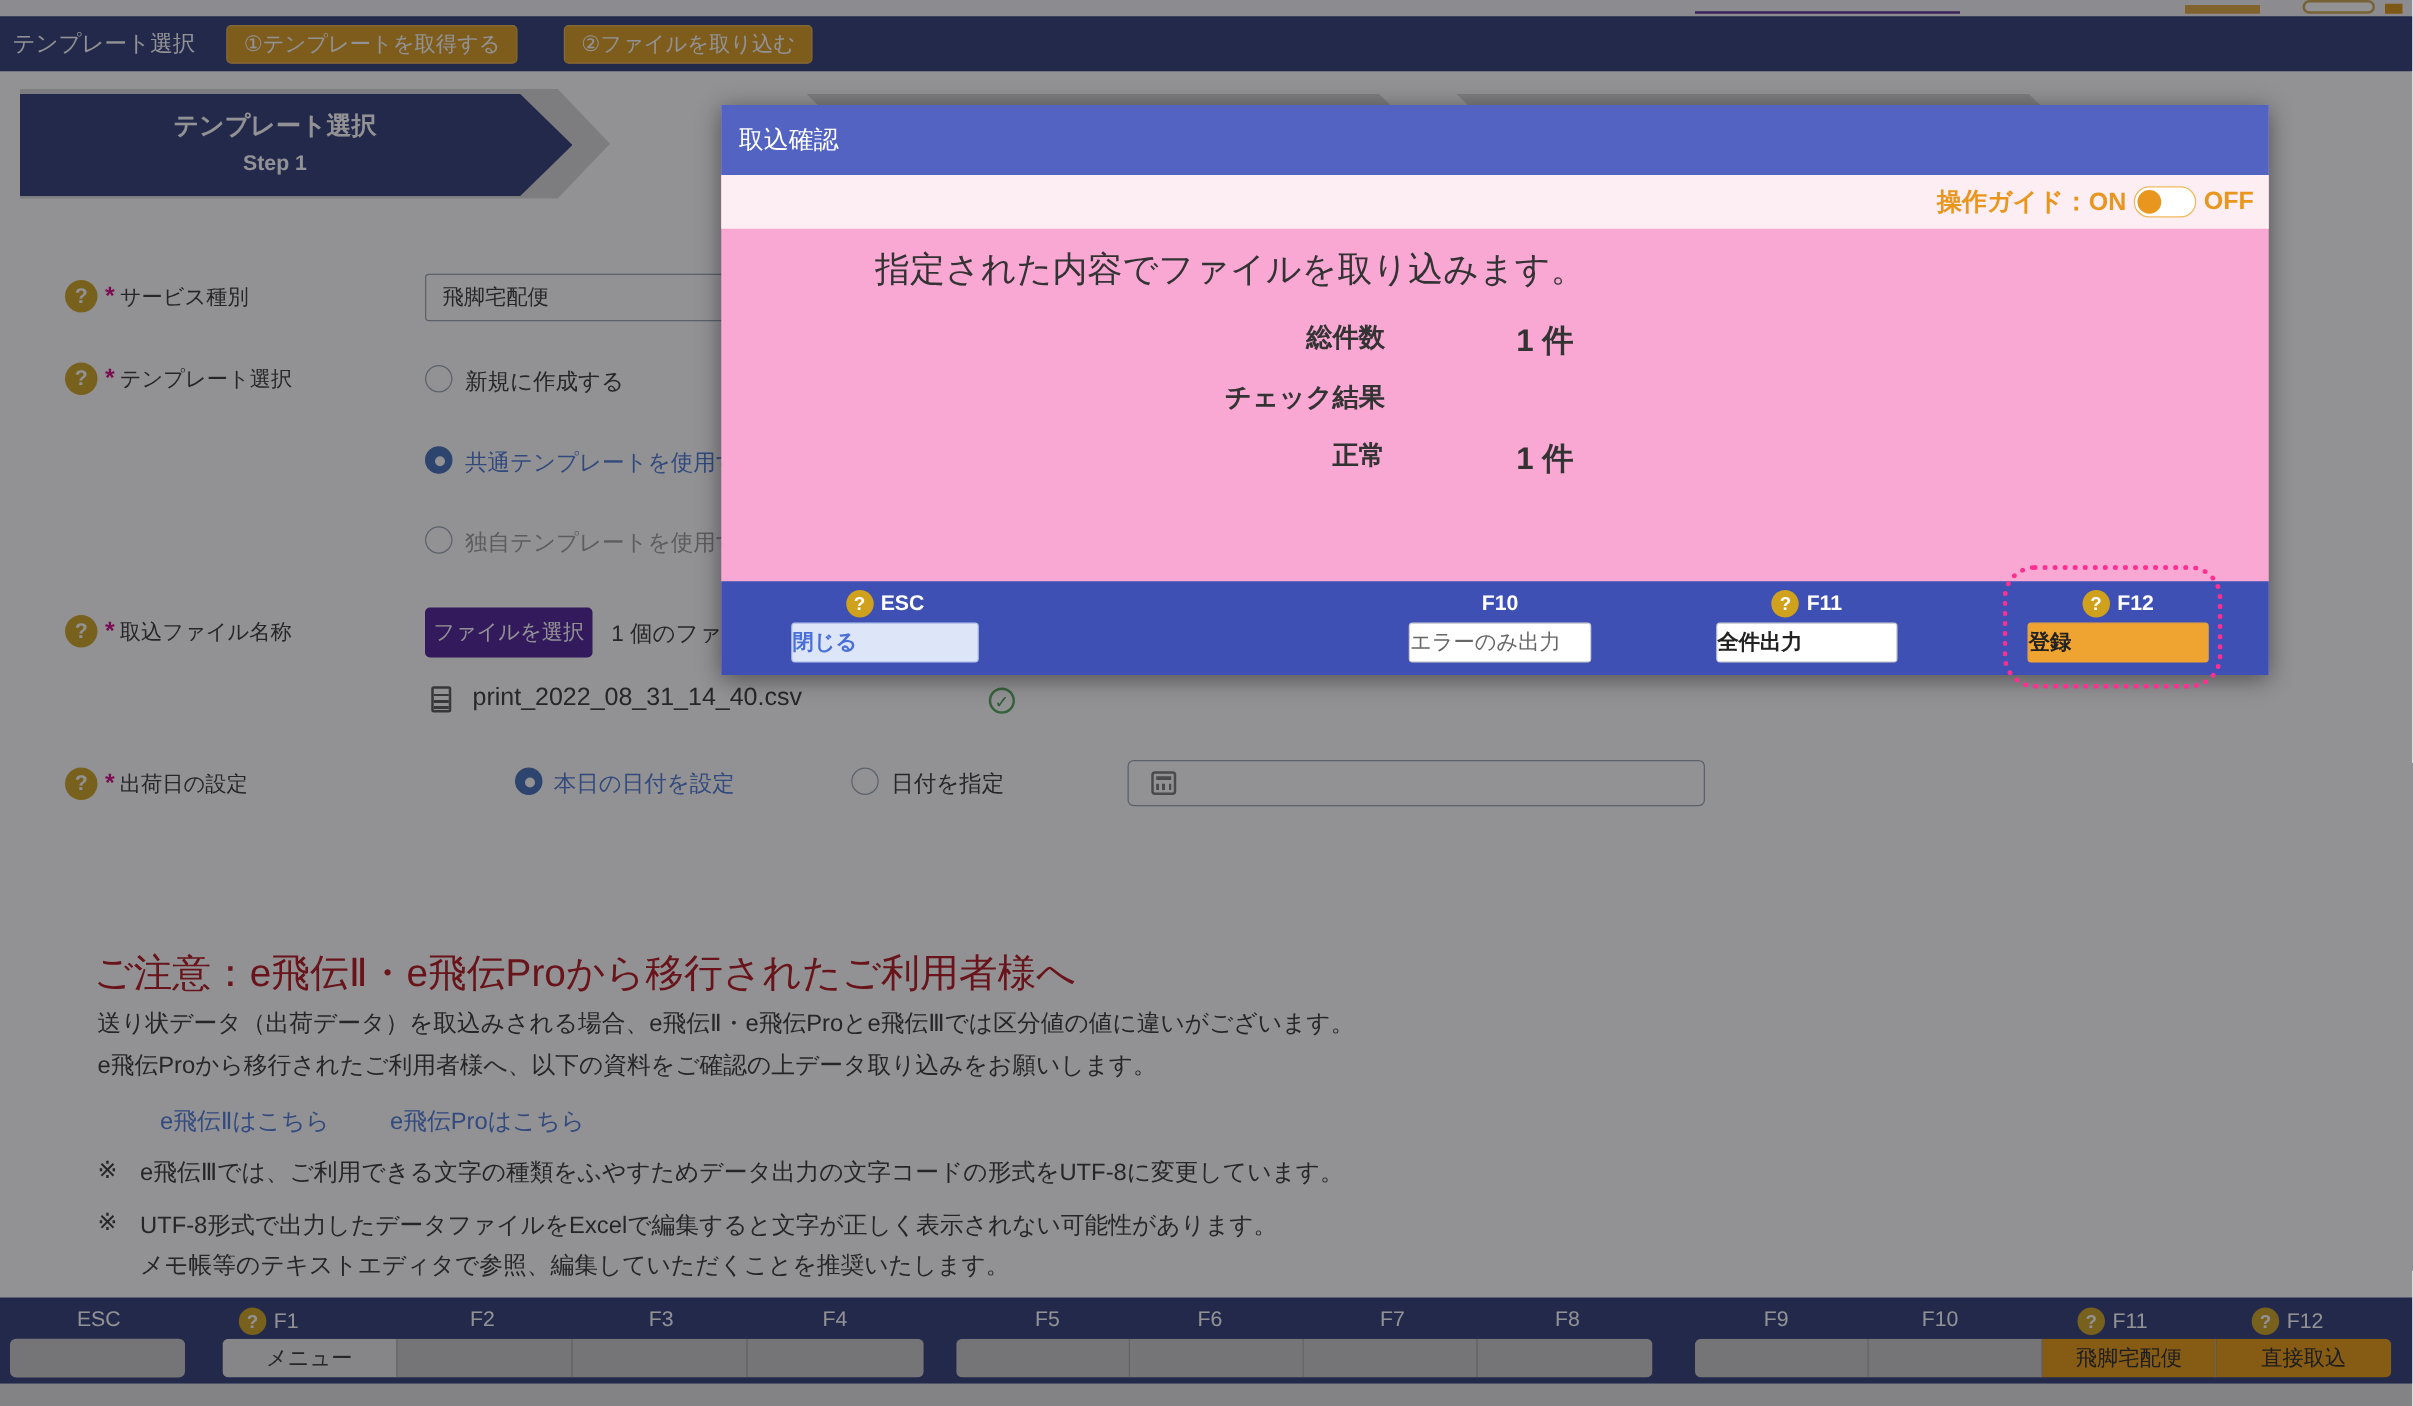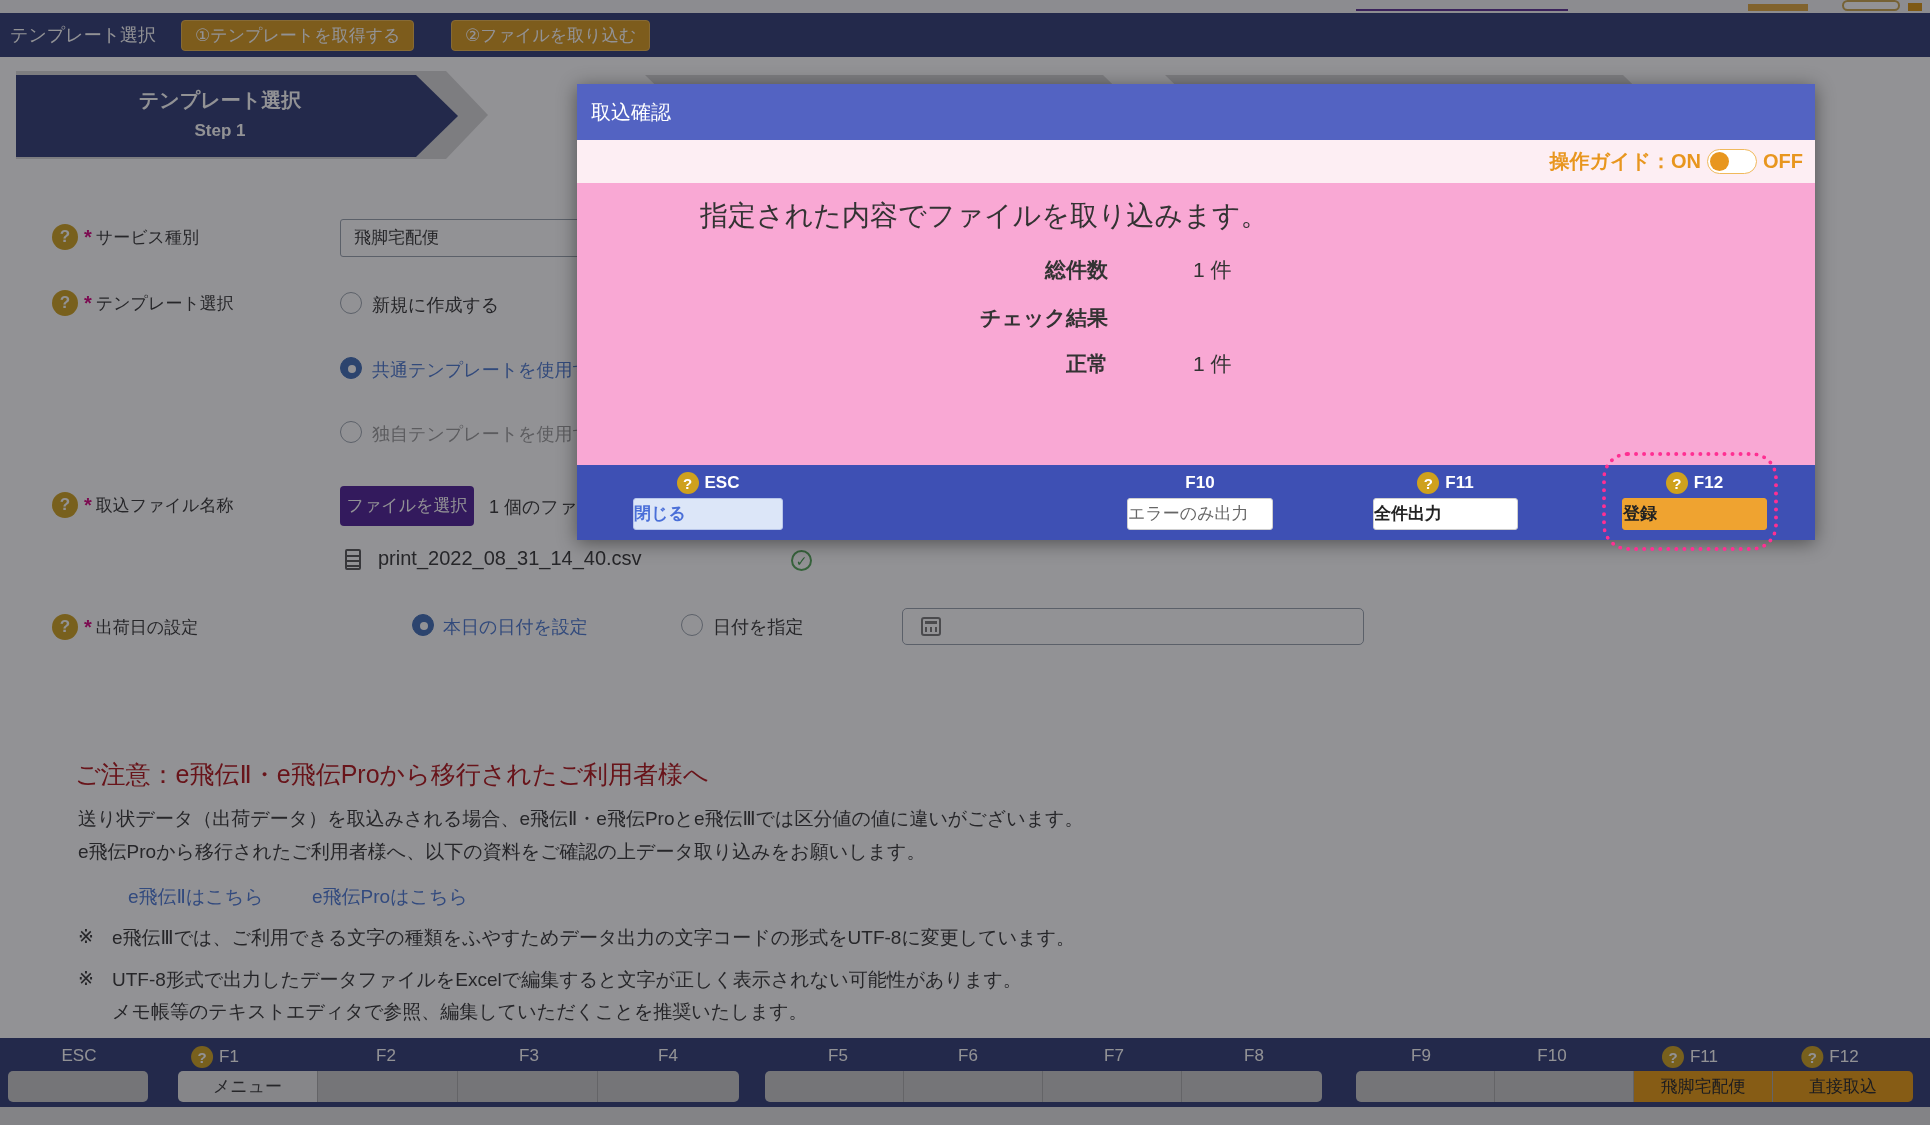--- a/index.html
+++ b/index.html
@@ -48,21 +48,21 @@
     background:linear-gradient(#fff 4px,#555 4px,#555 6px,#fff 6px,#fff 9px,#555 9px,#555 11px,#fff 11px,#fff 14px,#555 14px,#555 16px,#fff 16px); }
   .file-name { position:absolute; left:378px; top:547px; font-size:20px; color:#333; }
   .ok-ic { position:absolute; left:791px; top:550px; width:21px; height:21px; border:2px solid #53a657; border-radius:50%; color:#3f9c4a; font-size:14px; text-align:center; line-height:18px; }
   .date-input { position:absolute; left:902px; top:608px; width:462px; height:37px; background:#fff; border:1px solid #97a1ad; border-radius:5px; }
   .cal-ic { position:absolute; left:18px; top:8px; width:20px; height:19px; border:2px solid #777; border-radius:3px; }
   .cal-ic::before { content:""; position:absolute; left:2px; top:2px; width:12px; height:3px; background:#777; }
   .cal-ic::after { content:""; position:absolute; left:2px; top:8px; width:12px; height:5px;
     background:linear-gradient(90deg,#777 2px,transparent 2px,transparent 5px,#777 5px,#777 7px,transparent 7px,transparent 10px,#777 10px); }
 
   
-  .notice-h { position:absolute; left:75px; top:758px; font-size:25px; color:#b01117; }
+  .notice-h { position:absolute; left:75px; top:758px; font-size:31px; color:#b01117; }
   .notice-l1 { position:absolute; left:78px; top:806px; font-size:19px; color:#333; }
   .notice-l2 { position:absolute; left:78px; top:839px; font-size:19px; color:#333; }
   .notice-link { position:absolute; top:884px; font-size:19px; color:#4a77d4; cursor:pointer; }
   .lk1 { left:128px;text-align:center; } .lk2 { left:312px; }
   .note-mark { position:absolute; left:78px; font-size:19px; color:#333; }
   .note-txt { position:absolute; left:112px; font-size:19px; color:#333; }
 
   
   .fbar { position:absolute; left:0; top:1038px; width:1930px; height:69px; background:#2e3a73; }
   .fkey-label { position:absolute; top:8px; transform:translateX(-50%); display:flex; align-items:center; gap:6px; color:#fff; font-size:17px; white-space:nowrap; }
@@ -80,21 +80,21 @@
 
   
   .modal { position:absolute; left:577px; top:84px; width:1238px; height:456px; z-index:60; background:#f9a8d4; box-shadow:0 3px 18px rgba(0,0,0,.45); }
   .m-head { position:absolute; left:0; top:0; width:100%; height:56px; background:#5363c2; color:#fff; font-size:20px; line-height:56px; padding-left:14px; }
   .m-guide { position:absolute; left:0; top:56px; width:100%; height:43px; background:#fdeef3; display:flex; align-items:center; justify-content:flex-end; padding-right:12px; gap:6px; }
   .g-txt { color:#e8961e; font-size:20px; font-weight:bold; }
   .g-toggle { width:50px; height:25px; border:1px solid #f0b95c; border-radius:13px; background:#fff; position:relative; cursor:pointer; }
   .g-toggle::after { content:""; position:absolute; left:2px; top:2px; width:19px; height:19px; border-radius:50%; background:#e8961e; }
   .m-msg { position:absolute; left:123px; top:113px; font-size:28px; color:#333; }
   .stat-label { position:absolute; right:707px; font-size:21px; font-weight:bold; color:#333; white-space:nowrap; }
-  .stat-value { position:absolute; left:616px; font-size:21px; font-weight:normal; color:#333; white-space:nowrap; }
+  .stat-value { position:absolute; left:636px; font-size:25px; font-weight:bold; color:#333; white-space:nowrap; }
   .m-foot { position:absolute; left:0; top:381px; width:100%; height:75px; background:#3e50b4; }
   .fn-group { position:absolute; top:6px; text-align:center; }
   .fn-key { display:flex; align-items:center; justify-content:center; gap:6px; color:#fff; font-size:17px; font-weight:bold; height:24px; }
   .fn-btn { margin-top:3px; width:100%; height:32px; border-radius:3px; font-size:17px; text-align:left; line-height:30px; cursor:pointer; }
   .btn-close { background:#dce6f8; border:1px solid #b8c6ea; color:#4a6fd8; font-weight:bold; }
   .btn-err { background:#fff; border:1px solid #cfcfcf; color:#666; }
   .btn-all { background:#fff; border:1px solid #cfcfcf; color:#222; font-weight:bold; }
   .btn-reg { background:#efa330; border:1px solid #efa330; color:#222; font-weight:bold; }
 
   .guide-highlight { position:absolute; left:1602px; top:452px; width:176px; height:99px; border:4px dotted #ff2f92; border-radius:26px; z-index:70; }

